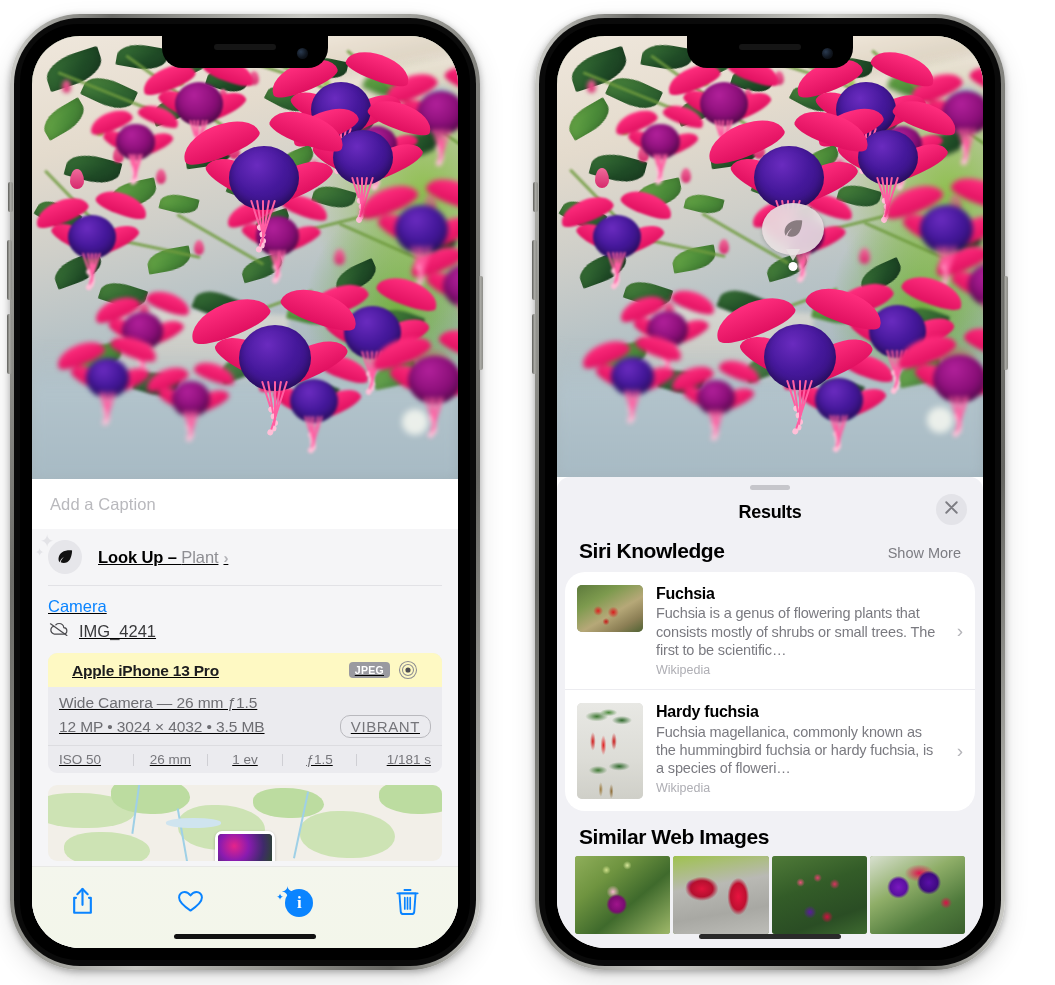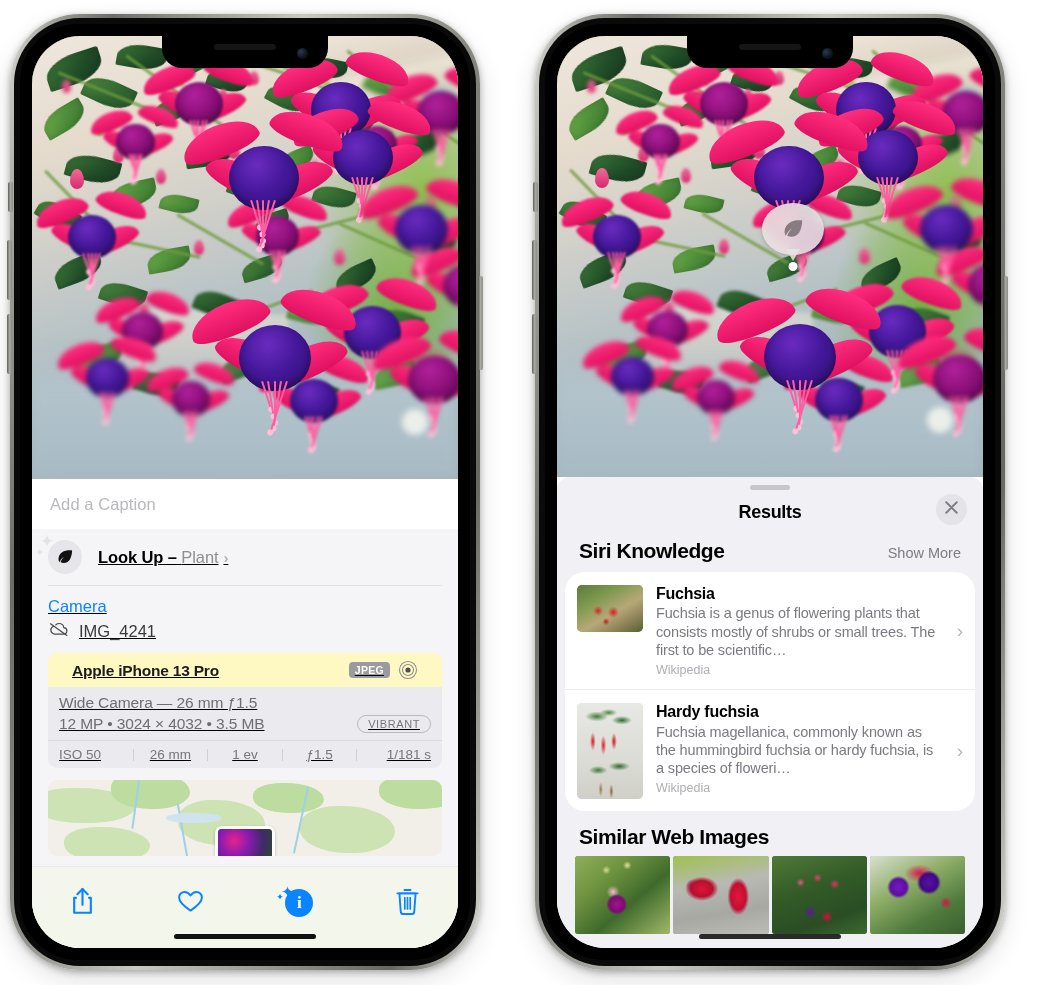--- a/index.html
+++ b/index.html
@@ -123,21 +123,21 @@
   .cam-model{font-size:15.5px;font-weight:bold;color:#1c1c1e;letter-spacing:-.2px;}
   .cam-head-right{display:flex;align-items:center;gap:8px;}
   .jpeg-tag{background:#9a9aa0;color:#fff;font-size:10.5px;font-weight:bold;
             padding:2px 6px;border-radius:4px;letter-spacing:.3px;}
   .lens-ic{width:20px;height:20px;}
   .cam-body{padding:7px 11px 7px;}
   .cam-line1{font-size:15.5px;color:#6e6e73;letter-spacing:-.1px;}
   .cam-line2row{display:flex;align-items:center;justify-content:space-between;margin-top:3px;}
   .cam-line2{font-size:15.5px;color:#6e6e73;letter-spacing:-.1px;}
   .vibrant{border:1px solid #b9b9be;border-radius:10px;padding:2px 10px;
-           font-size:11px;color:#76767b;letter-spacing:.6px;}
+           font-size:15px;color:#76767b;letter-spacing:.6px;}
   .exif{display:flex;align-items:center;border-top:1px solid #dcdce0;padding:6px 11px;}
   .exif-item{flex:1;text-align:center;font-size:13.5px;color:#76767b;}
   .exif-item:first-child{text-align:left;}
   .exif-item:last-child{text-align:right;}
   .exif-sep{width:1px;height:12px;background:#cfcfd4;}
 
   .map{margin:12px 16px 0;height:76px;border-radius:9px;overflow:hidden;position:relative;
        background:#f2efe8;}
   .map-green{position:absolute;border-radius:40% 55% 45% 50%;background:#cde3b4;}
   .map-green.d{background:#bcdca0;}

